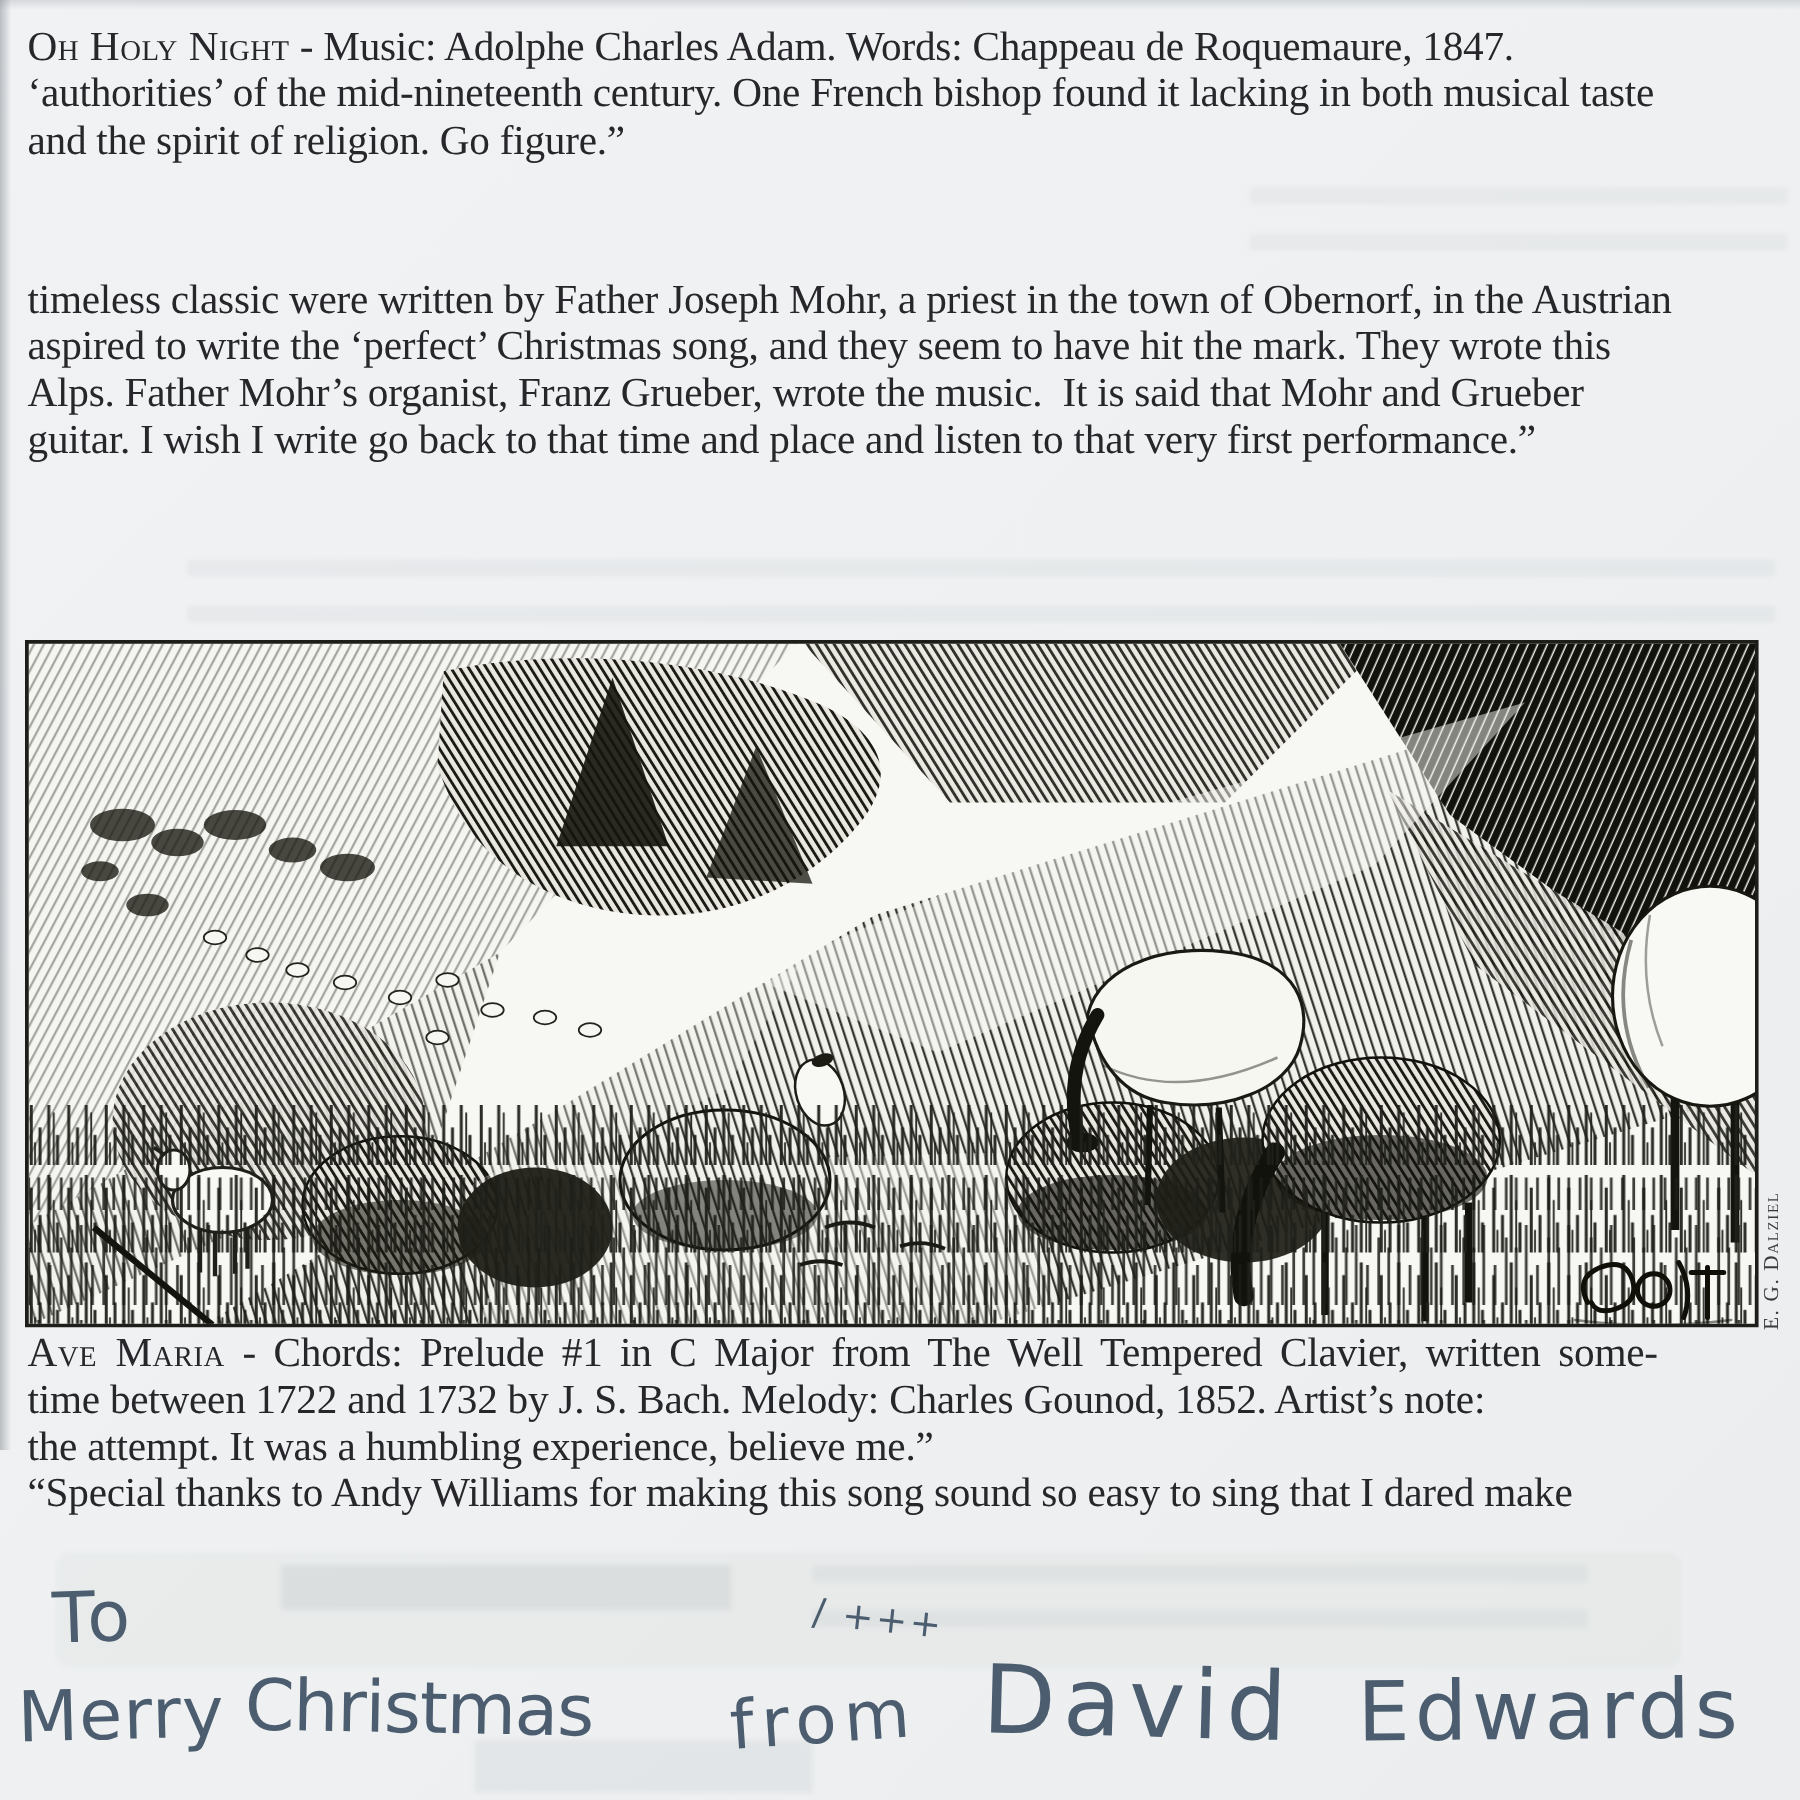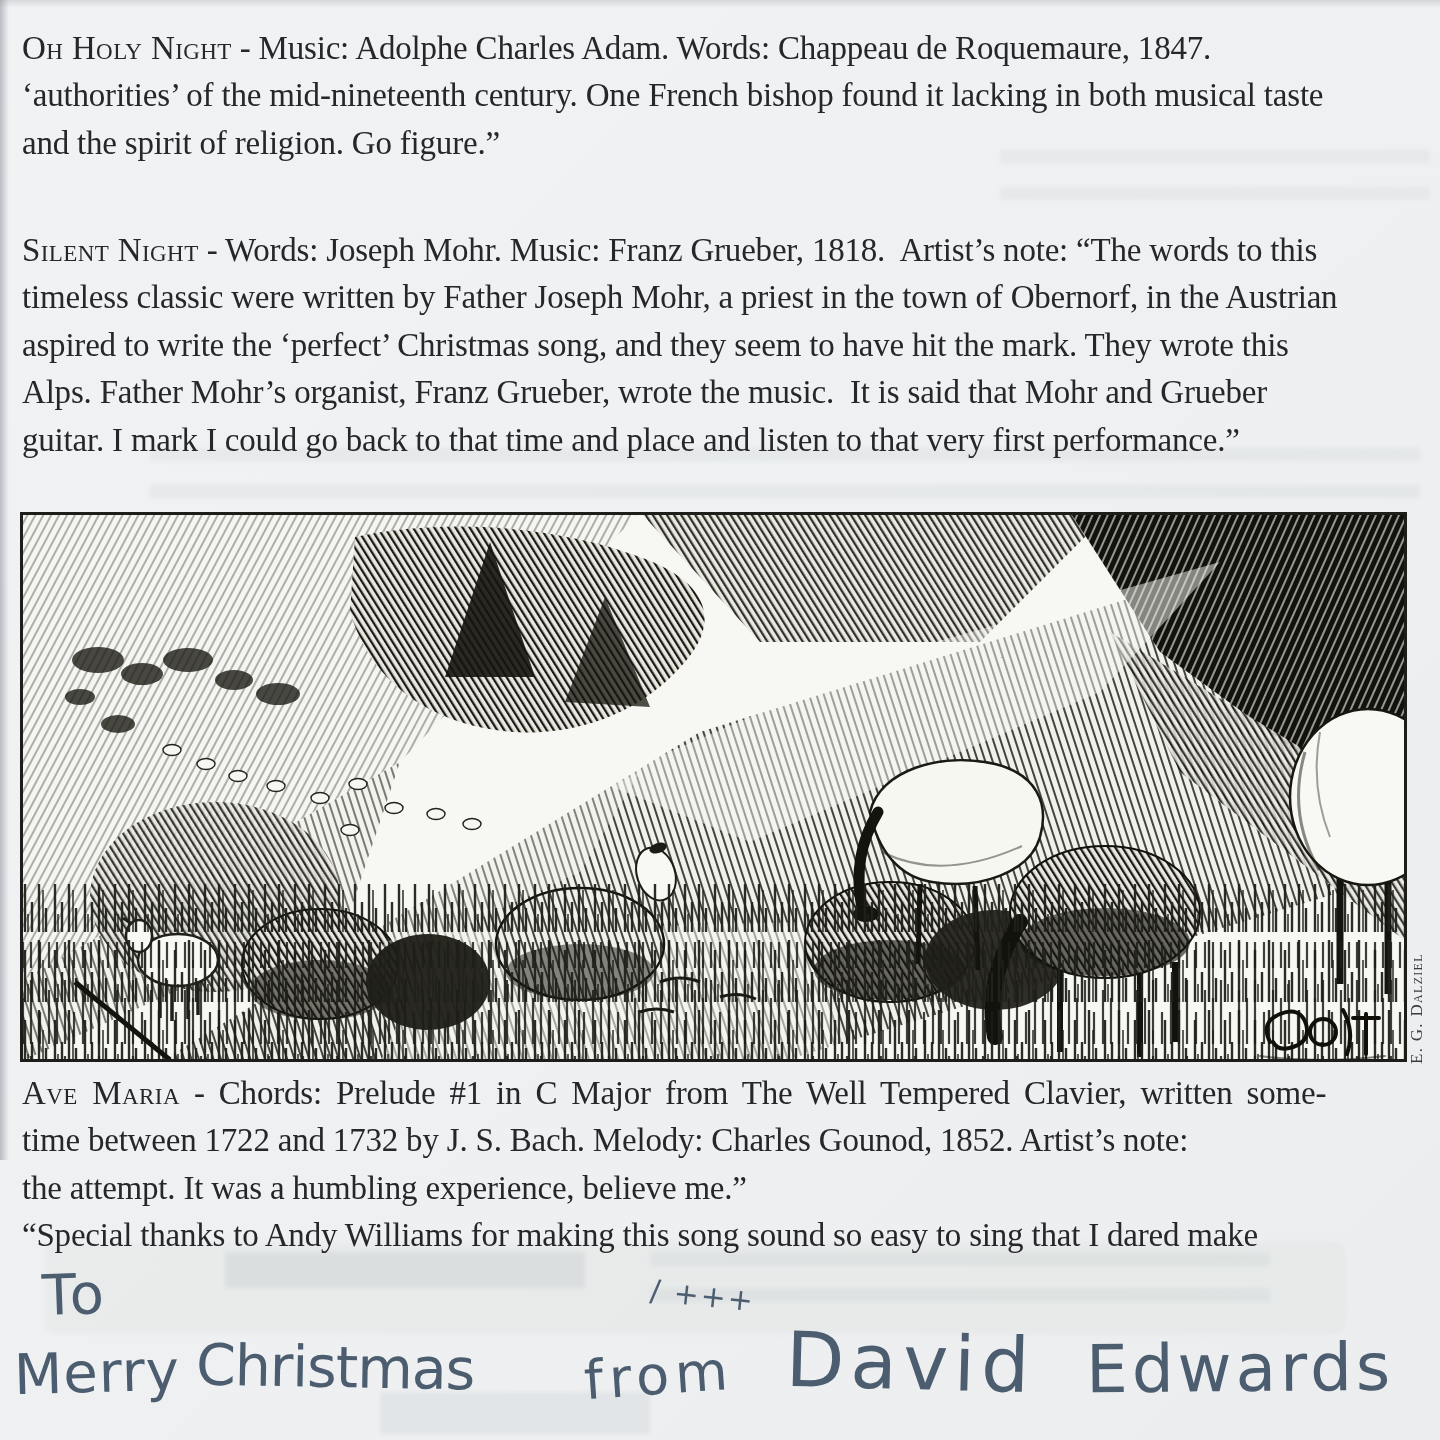--- a/index.html
+++ b/index.html
@@ -8,21 +8,21 @@
     background:linear-gradient(135deg,#f1f2f4 0%,#eef0f1 55%,#ebedee 100%);
     font-family:"Liberation Serif", serif;
   }
   
   .edge-left{position:absolute;left:0;top:0;width:9px;height:1160px;
     background:linear-gradient(to right,rgba(118,126,134,.45),rgba(118,126,134,0));}
   .edge-top{position:absolute;left:0;top:0;width:100%;height:8px;
     background:linear-gradient(to bottom,rgba(118,126,134,.22),rgba(118,126,134,0));}
   
   .tblock{position:absolute;left:22px;color:#27272b;font-size:33px;letter-spacing:-0.2px;}
-  .tline{white-space:pre;line-height:37.4px;height:37.4px;margin-top:10px;}
+  .tline{white-space:pre;line-height:37.4px;height:37.4px;}
   .sc{font-variant:small-caps;letter-spacing:0.4px;}
   .wide{word-spacing:6px;}
   
   .engraving{position:absolute;left:20px;top:512px;width:1387px;height:550px;}
   .credit{position:absolute;left:1407px;top:908px;height:156px;
     writing-mode:vertical-rl;transform:rotate(180deg);
     font-size:17px;font-variant:small-caps;letter-spacing:1.3px;color:#3a3a3e;}
   
   .hand{position:absolute;color:#4b5d6f;font-family:"DejaVu Sans", sans-serif;font-weight:400;}
   #hw-to{left:42px;top:1262px;font-size:56px;letter-spacing:3px;transform:rotate(-2deg);}
@@ -57,25 +57,24 @@
 <div class="ghost gh5"></div>
 <div class="ghost gh6"></div>
 
 <div class="tblock" style="top:20px">
   <div class="tline"><span class="sc">Oh Holy Night</span><span> - Music: Adolphe Charles Adam. Words: Chappeau de Roquemaure, 1847.</span></div>
   <div class="tline">‘authorities’ of the mid-nineteenth century. One French bishop found it lacking in both musical taste</div>
   <div class="tline">and the spirit of religion. Go figure.”</div>
 </div>
 
 <div class="tblock" style="top:222px">
-  <div class="tline"><span class="sc">Silent Night</span><span> - Words: Joseph Mohr. Music: Franz Grueber, 1818.  Artist’s note: “The words to this</span></div>
   <div class="tline">timeless classic were written by Father Joseph Mohr, a priest in the town of Obernorf, in the Austrian</div>
   <div class="tline">aspired to write the ‘perfect’ Christmas song, and they seem to have hit the mark. They wrote this</div>
   <div class="tline">Alps. Father Mohr’s organist, Franz Grueber, wrote the music.  It is said that Mohr and Grueber</div>
-  <div class="tline">guitar. I mark I could go back to that time and place and listen to that very first performance.”</div>
+  <div class="tline">guitar. I wish I write go back to that time and place and listen to that very first performance.”</div>
 </div>
 
 <div class="engraving">
 <svg width="1387" height="550" viewBox="0 0 1387 550" xmlns="http://www.w3.org/2000/svg">
   <defs>
     <pattern id="ht1" width="7" height="7" patternUnits="userSpaceOnUse" patternTransform="rotate(28)">
       <rect width="7" height="7" fill="#f3f3ef"></rect>
       <line x1="1" y1="0" x2="1" y2="7" stroke="#2a2a24" stroke-width="1.6"></line>
     </pattern>
     <pattern id="ht1b" width="7" height="7" patternUnits="userSpaceOnUse" patternTransform="rotate(-18)">

